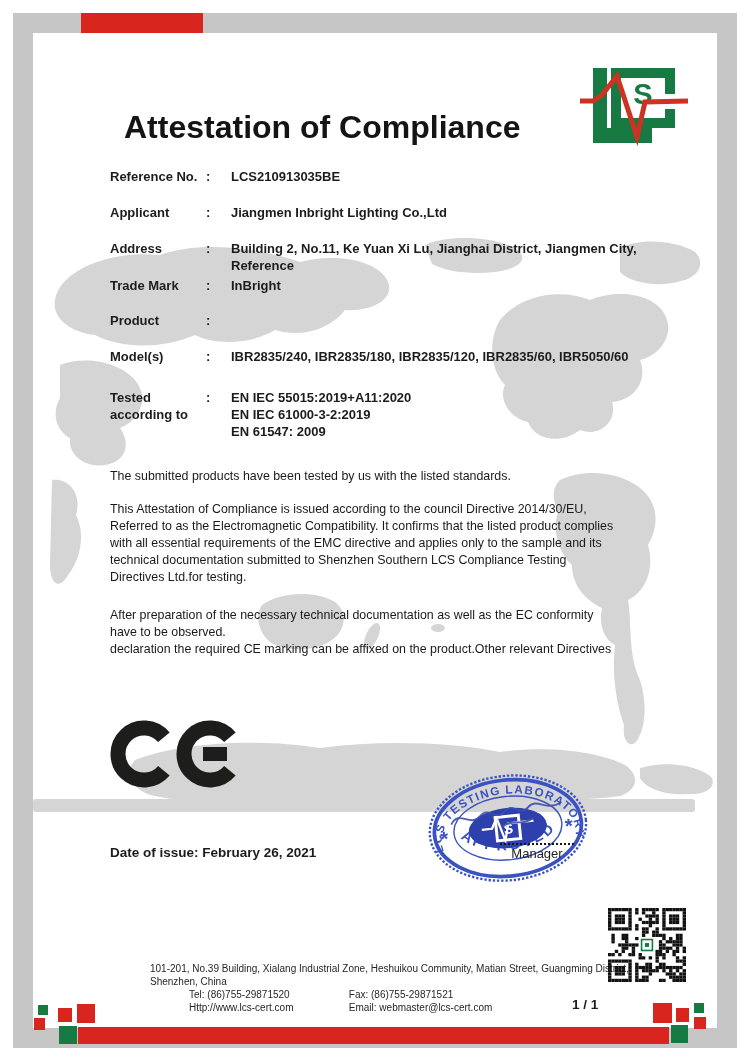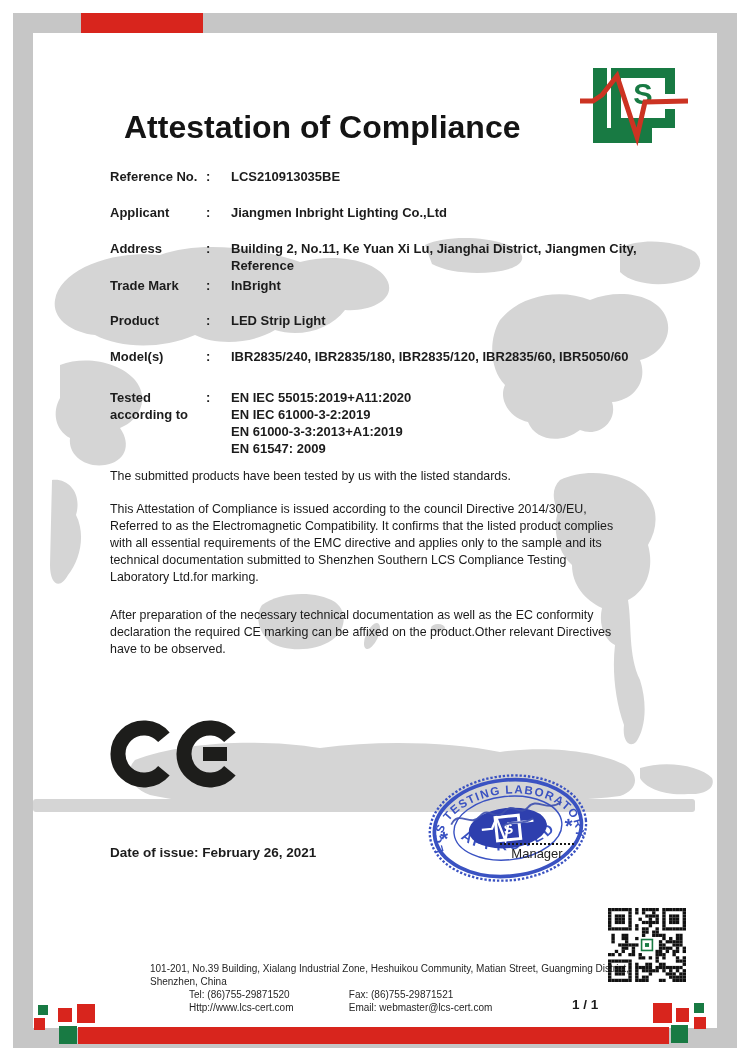--- a/index.html
+++ b/index.html
@@ -115,52 +115,50 @@
     </span>
   </div>
   <div class="frow" style="top:277px">
     <span class="flabel">Trade Mark</span>
     <span class="fcolon">:</span>
     <span class="fvalue">InBright</span>
   </div>
   <div class="frow" style="top:312px">
     <span class="flabel">Product</span>
     <span class="fcolon">:</span>
-    <span class="fvalue">LED Strip Light</span>
   </div>
   <div class="frow" style="top:348px">
     <span class="flabel">Model(s)</span>
     <span class="fcolon">:</span>
     <span class="fvalue">IBR2835/240, IBR2835/180, IBR2835/120, IBR2835/60, IBR5050/60</span>
   </div>
   <div class="frow" style="top:389px">
     <span class="flabel">Tested according to</span>
     <span class="fcolon">:</span>
     <span class="fvalue">
       <div class="pline">EN IEC 55015:2019+A11:2020</div>
       <div class="pline">EN IEC 61000-3-2:2019</div>
-      <div class="pline">EN 61000-3-3:2013+A1:2019</div>
       <div class="pline">EN 61547: 2009</div>
     </span>
   </div>
 
   <div class="para" style="top:468px">
     <div class="pline">The submitted products have been tested by us with the listed standards.</div>
   </div>
   <div class="para" style="top:501px">
     <div class="pline">This Attestation of Compliance is issued according to the council Directive 2014/30/EU,</div>
     <div class="pline">Referred to as the Electromagnetic Compatibility. It confirms that the listed product complies</div>
     <div class="pline">with all essential requirements of the EMC directive and applies only to the sample and its</div>
     <div class="pline">technical documentation submitted to Shenzhen Southern LCS Compliance Testing</div>
-    <div class="pline">Laboratory Ltd.for marking.</div>
+    <div class="pline">Directives Ltd.for testing.</div>
   </div>
   <div class="para" style="top:607px">
     <div class="pline">After preparation of the necessary technical documentation as well as the EC conformity</div>
+    <div class="pline">have to be observed.</div>
     <div class="pline">declaration the required CE marking can be affixed on the product.Other relevant Directives</div>
-    <div class="pline">have to be observed.</div>
   </div>
 
   <svg id="celogo" width="132" height="84" viewBox="0 0 132 84">
     <g fill="none" stroke="#1d1d1b">
       <path d="M 53.9,25.3 A 26 26 0 1 0 53.9,58.7" stroke-width="15"></path>
       <path d="M 119.9,25.3 A 26 26 0 1 0 119.9,58.7" stroke-width="15"></path>
       <path d="M 93,42 H 117" stroke-width="14"></path>
     </g>
   </svg>
 

